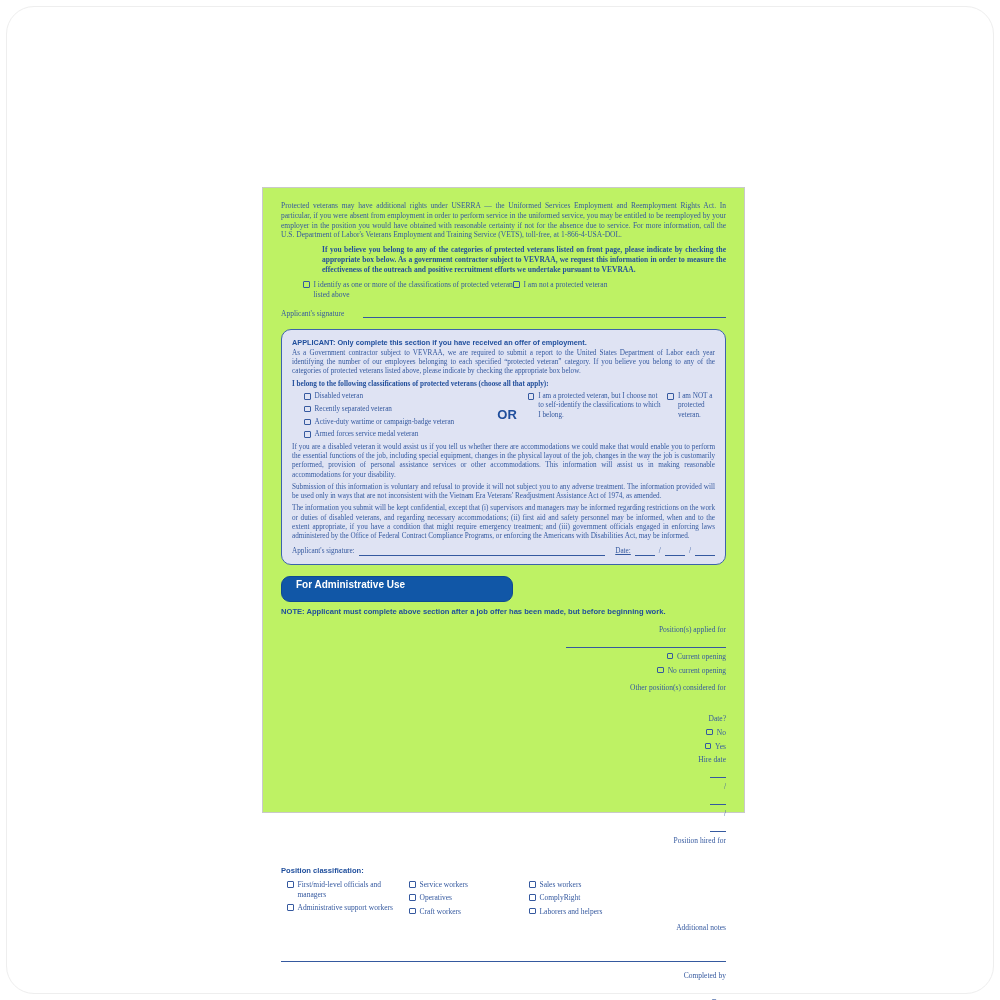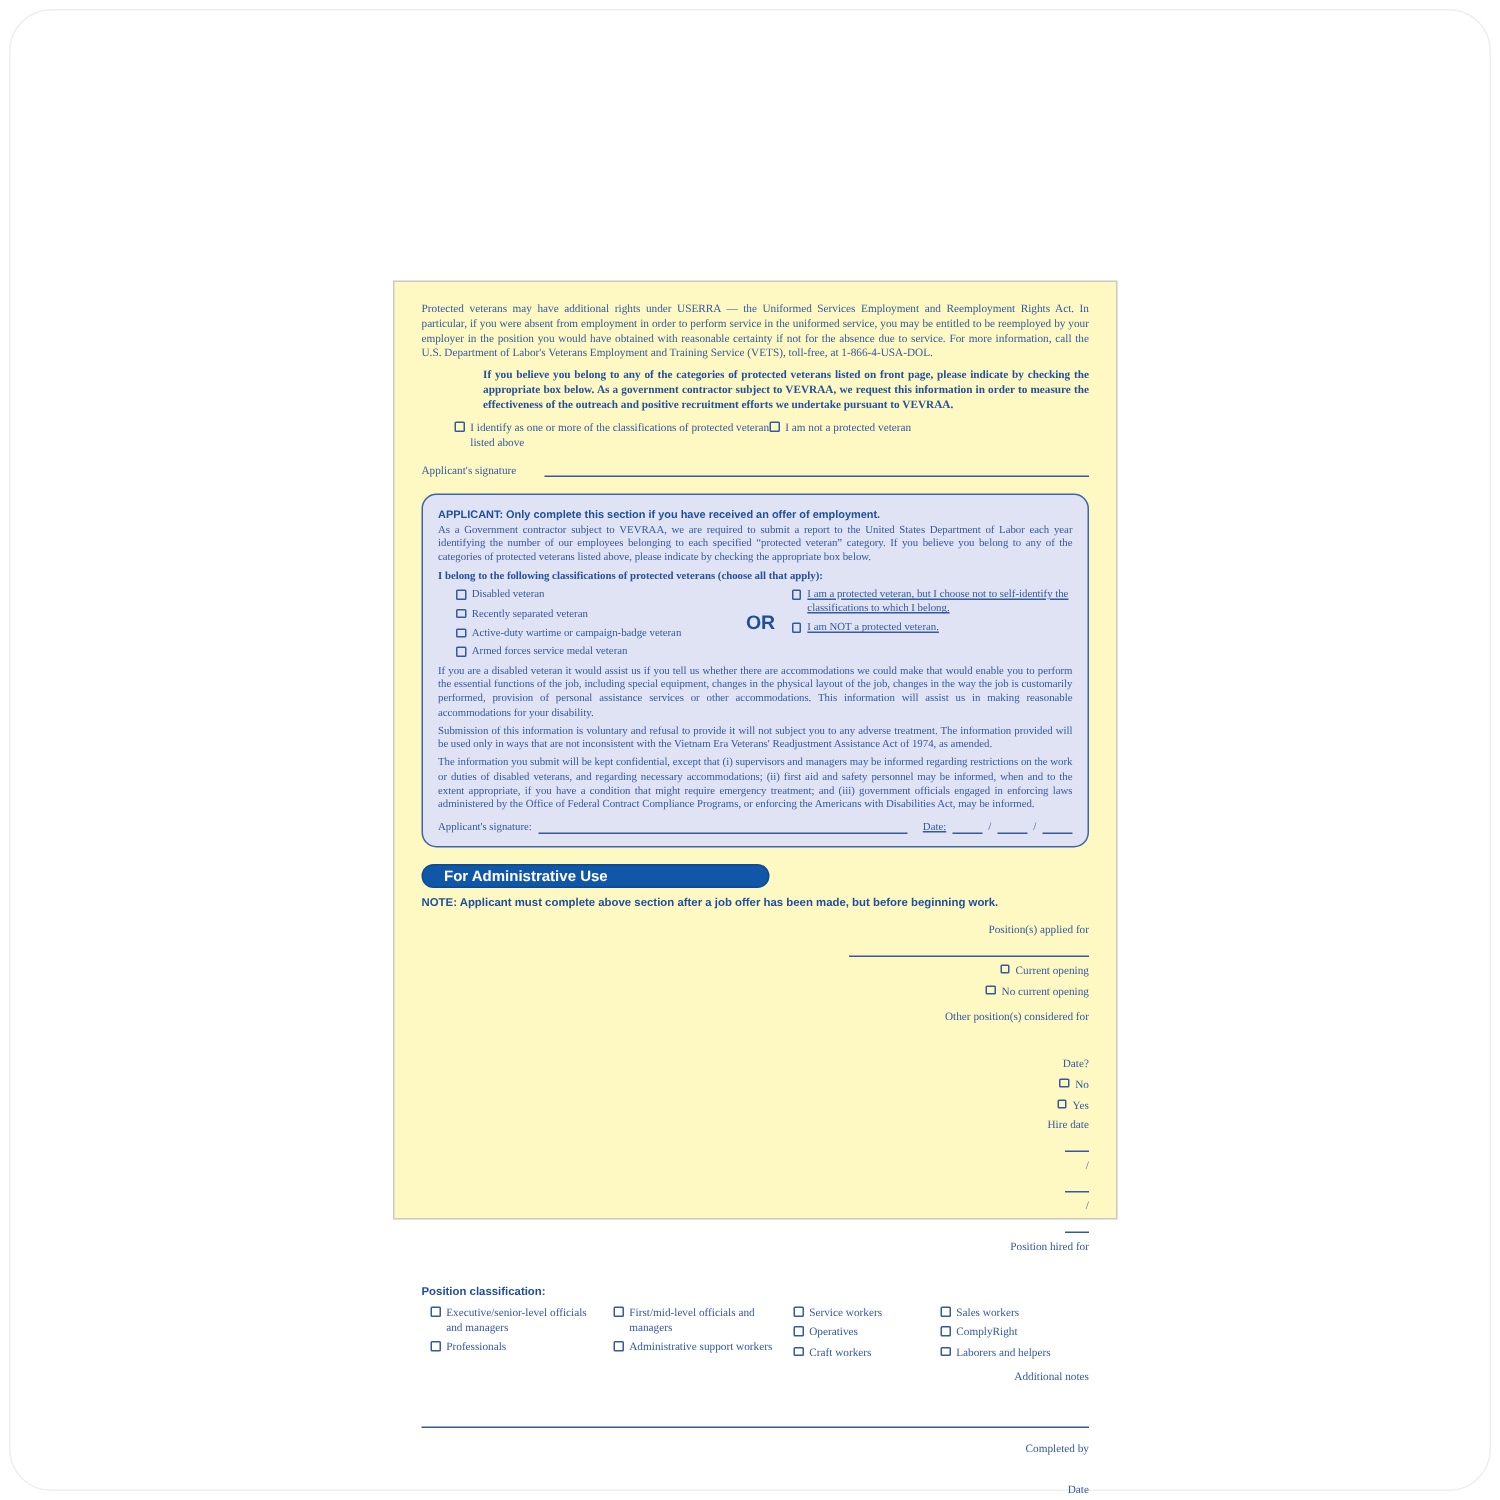--- a/index.html
+++ b/index.html
@@ -1,20 +1,20 @@
 <!DOCTYPE html>
 <html><head>
 <meta charset="utf-8">
 <style>
   * { margin:0; padding:0; box-sizing:border-box; }
   html,body { width:1000px; height:1000px; background:#ffffff; font-family:"Liberation Serif", serif; }
   .frame { position:absolute; inset:6px; border:1px solid #eeeeee; border-radius:28px; }
   .paper {
     position:absolute; left:262px; top:187px; width:483px; height:626px;
-    background:#fef9c3; border:1px solid #c9c9c9; padding:13px 18px 8px 18px;
+    background:#bef264; border:1px solid #c9c9c9; padding:13px 18px 8px 18px;
     color:#35599f; font-size:7.5px; line-height:1.3;
   }
   .para { text-align:justify; color:#35599f; }
   .para.bold { font-weight:bold; color:#24509c; }
   .cb { display:inline-block; width:6.5px; height:6.5px; border:1.1px solid #35599f; border-radius:1px; background:transparent; flex:0 0 auto; margin-top:1px; }
   .cb-item { display:flex; gap:4px; align-items:flex-start; }
   .blank { display:inline-block; border-bottom:0.9px solid #35599f; height:9px; }
   .grow { flex:1 1 auto; }
 
   .intro-cb-row { display:flex; margin:6px 0 0 22px; }
@@ -23,26 +23,26 @@
 
   .app-box {
     margin-top:10px; background:#dfe3f3; border:1.6px solid #3d64aa; border-radius:10px;
     padding:8px 10px; font-size:7.2px; line-height:1.29;
   }
   .app-box .box-head { font-weight:bold; color:#1f4e9c; font-family:"Liberation Sans", sans-serif; font-size:7.3px; margin-bottom:2px; }
   .app-box .belong { font-weight:bold; color:#24509c; margin:3px 0 3px 0; }
   .opts { display:flex; margin-left:12px; margin-bottom:3px; }
   .opts .lcol { width:185px; display:flex; flex-direction:column; gap:3.5px; }
   .opts .or { width:42px; display:flex; align-items:center; justify-content:center; font-family:"Liberation Sans", sans-serif; font-weight:bold; font-size:13px; color:#1f4e9c; }
-  .opts .rcol { width:190px; display:flex; flex-direction:column; gap:3.5px;text-decoration:underline; }
+  .opts .rcol { width:190px; display:flex; flex-direction:row; gap:3.5px; }
   .app-box .para { margin-bottom:3px; }
   .box-sig { display:flex; align-items:flex-end; gap:4px; margin-top:5px; }
 
   .admin-bar {
-    margin-top:11px; width:232px; height:16px; background:#1157a7; border:1px solid #0d4a93;
+    margin-top:11px; width:232px; height:26px; background:#1157a7; border:1px solid #0d4a93;
     border-radius:9px; color:#ffffff; font-family:"Liberation Sans", sans-serif;
     font-weight:bold; font-size:10px; line-height:16px; padding-left:14px;
   }
   .note-line { margin-top:5px; font-family:"Liberation Sans", sans-serif; font-weight:bold; font-size:7.6px; color:#1f4e9c; }
   .admin-row { display:flex; align-items:flex-end; gap:4px; margin:8px 0 0 20px;flex-direction:column; }
   .seg { display:inline-block; border-bottom:0.9px solid #35599f; height:9px; width:20px; }
   .seg.sm { width:16px; }
   .slash { color:#35599f; font-size:7.5px; }
   .class-title { margin-top:8px; font-family:"Liberation Sans", sans-serif; font-weight:bold; font-size:7.6px; color:#1f4e9c; }
   .class-grid { display:grid; grid-template-columns:122px 120px 98px 107px; margin:4px 0 0 6px; }
@@ -181,30 +181,20 @@
     <span style="margin-left:14px;">Position hired for</span>
     <span class="blank grow"></span>
   </div>
 
   <div class="class-title">Position classification:</div>
 
   <div class="class-grid">
     <div class="class-col">
       <div class="cb-item">
         <span class="cb"></span>
-        <span>Executive/senior-level officials and managers</span>
-      </div>
-      <div class="cb-item">
-        <span class="cb"></span>
-        <span>Professionals</span>
-      </div>
-    </div>
-    <div class="class-col">
-      <div class="cb-item">
-        <span class="cb"></span>
         <span>First/mid-level officials and managers</span>
       </div>
       <div class="cb-item">
         <span class="cb"></span>
         <span>Administrative support workers</span>
       </div>
     </div>
     <div class="class-col">
       <div class="cb-item">
         <span class="cb"></span>

